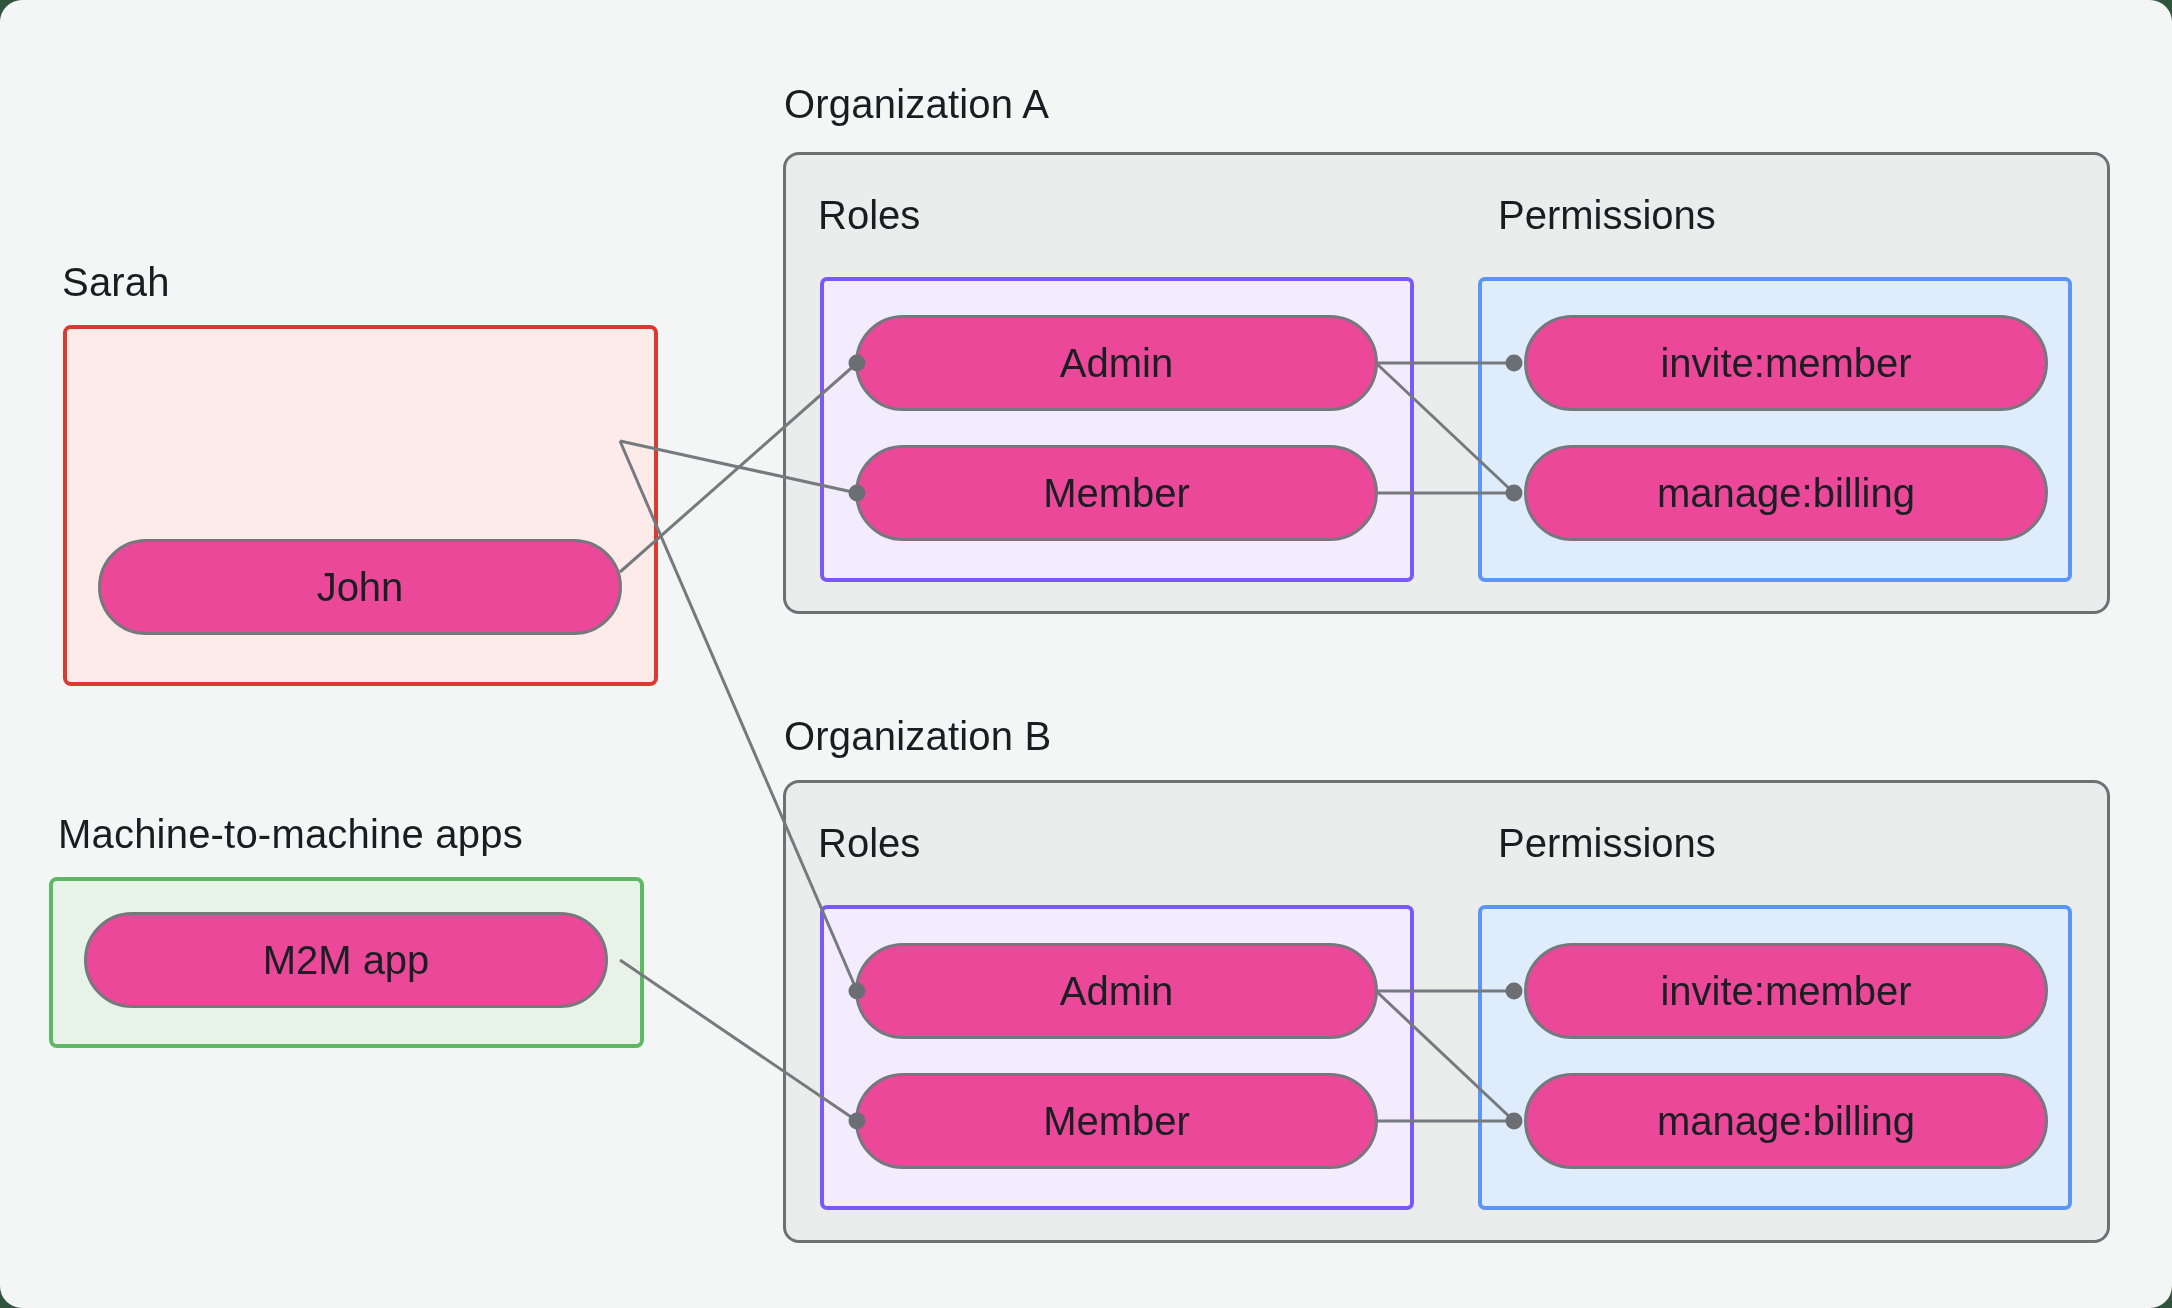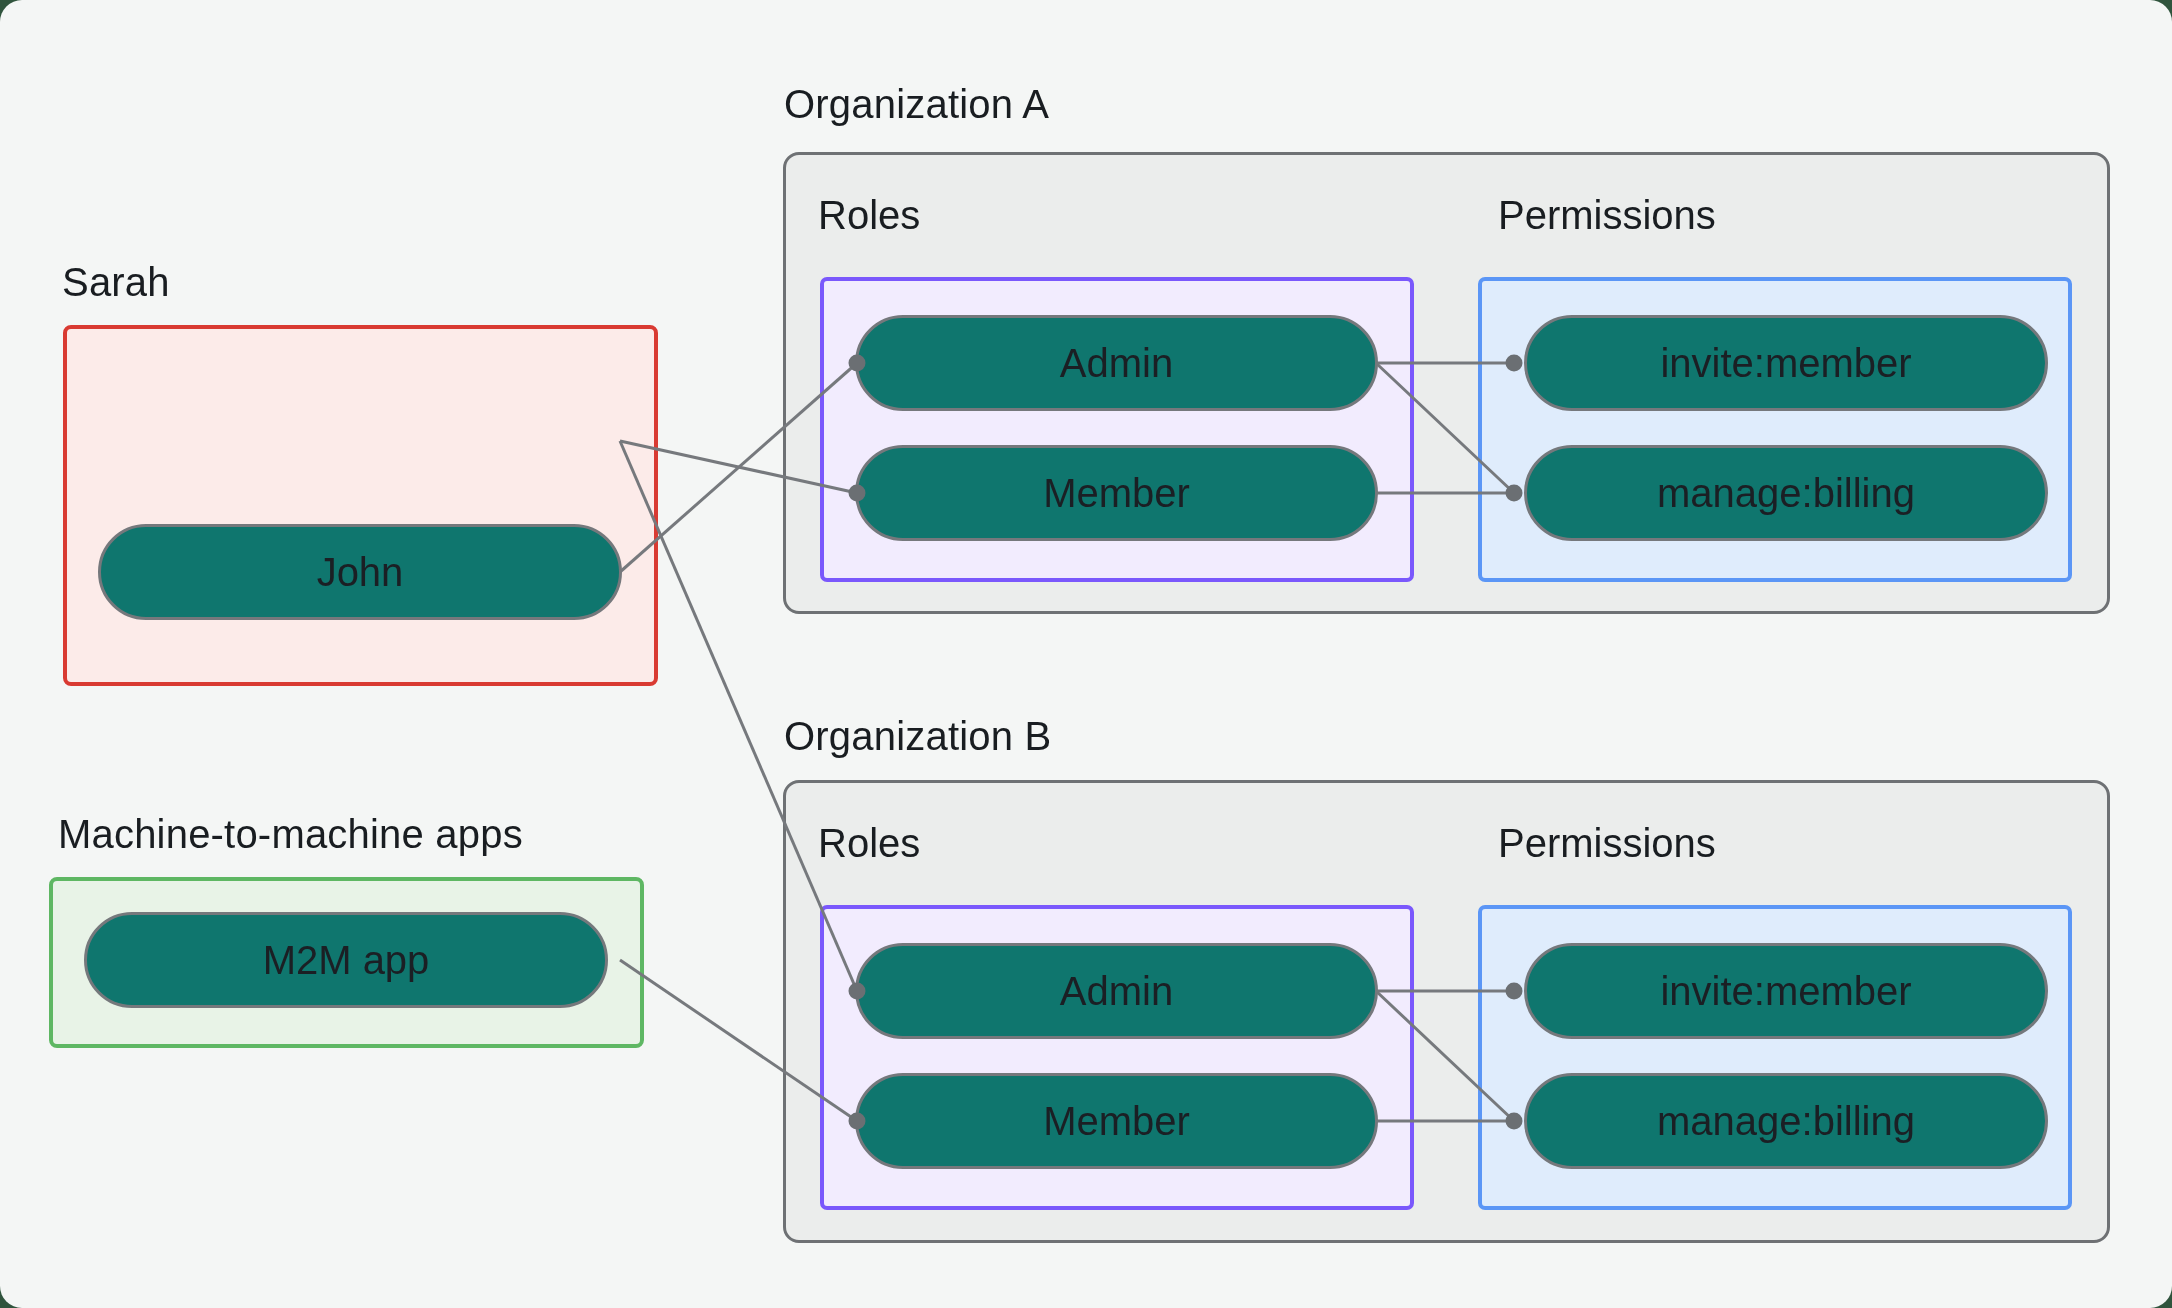--- a/index.html
+++ b/index.html
@@ -26,30 +26,30 @@
   #orgA-box{left:783px;top:152px;}
   #orgB-box{left:783px;top:780px;height:463px;}
   .sublabel{position:absolute;font-size:40px;font-weight:500;color:#191d21;white-space:nowrap;}
   .roles-label{left:32px;top:38px;}
   .perms-label{left:692px;top:38px;margin-left:20px;}
   .subbox{position:absolute;box-sizing:border-box;width:594px;height:305px;border-radius:7px;top:122px;}
   .roles-box{left:34px;background:#f2ecfe;border:4px solid #7a58fc;}
   .perms-box{left:692px;background:#dfecfc;border:4px solid #5b96f6;}
   .pill{
     position:absolute;box-sizing:border-box;left:31px;width:523px;height:96px;
-    background:#0f766e;border:3px solid #75787c;border-radius:48px;
+    background:#ec4899;border:3px solid #75787c;border-radius:48px;
     display:flex;align-items:center;justify-content:center;
     font-size:40px;color:#1b1f24;white-space:nowrap;
   }
   .pill.p1{top:34px;}
   .pill.p2{top:164px;}
   .perms-box .pill{left:42px;width:524px;}
   #users-box .pill{width:524px;}
   #users-box .pill.u1{top:64px;}
-  #users-box .pill.u2{top:195px;justify-content:center;}
+  #users-box .pill.u2{top:210px;justify-content:center;}
   #m2m-box .pill{width:524px;top:31px;}
   #edges-svg{position:absolute;left:0;top:0;z-index:10;pointer-events:none;}
 </style>
 </head>
 <body>
 
 <div class="canvas" id="canvas">
 
   <div class="hlabel" id="users-label">Sarah</div>
   <div class="groupbox" id="users-box">

